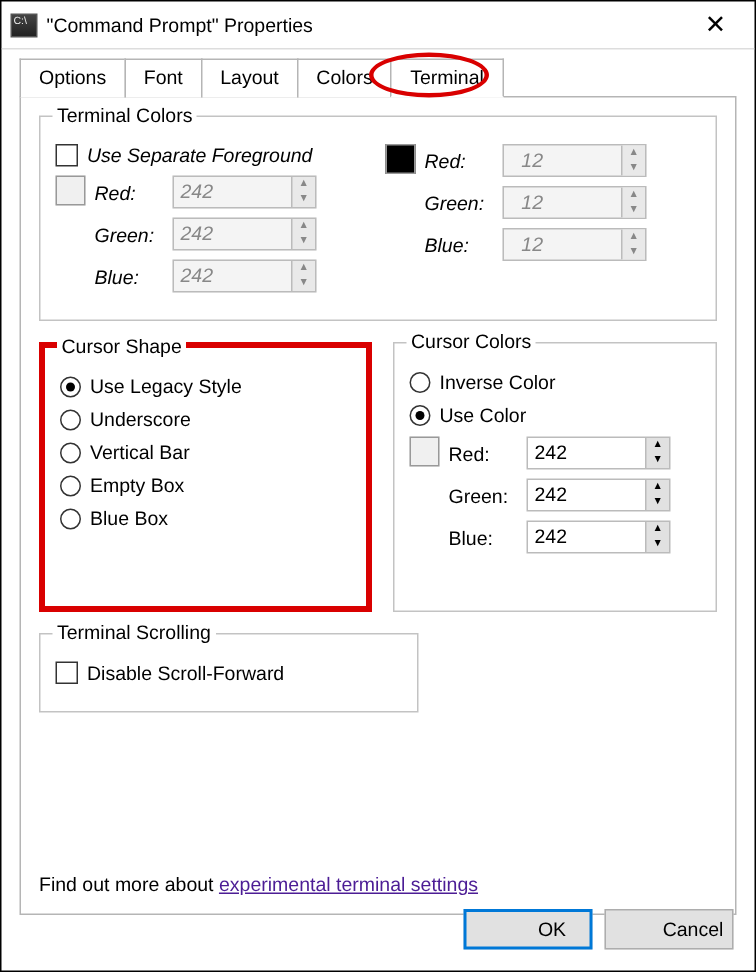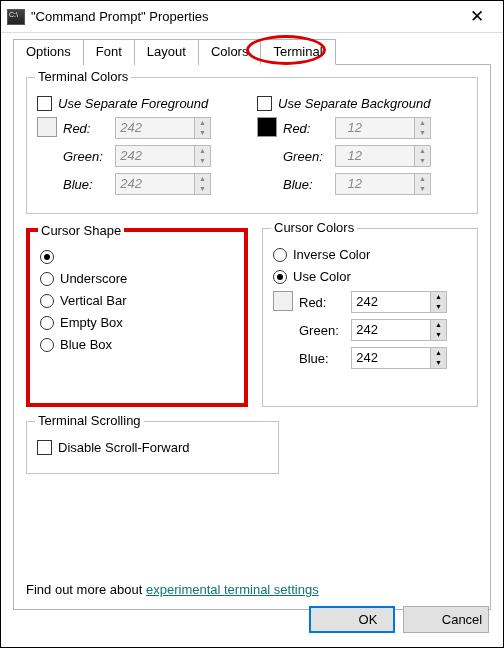--- a/index.html
+++ b/index.html
@@ -142,21 +142,21 @@
   
   .highlight-box {
     border:4px solid #d90000 !important;
   }
   .scroll-group { width:56%; }
   .footer-link {
     position:absolute;
     bottom:12px; left:12px;
     font-size:13px;
   }
-  .footer-link a { color:#0f766e; text-decoration:underline; cursor:pointer; }
+  .footer-link a { color:#4c1d95; text-decoration:underline; cursor:pointer; }
   
   .buttons {
     position:absolute;
     right:14px; bottom:14px;
     display:flex; gap:8px;
   }
   .btn {
     width:86px; height:27px;
     background:#e1e1e1;
     border:1px solid #adadad;
@@ -231,24 +231,20 @@
                     <span>▲</span>
                     <span>▼</span>
                   </div>
               </div>
             </div>
           </div>
         </div>
       </div>
 
       <div class="col tc-col">
-        <div class="check">
-          <div class="box"></div>
-          <span>Use Separate Background</span>
-        </div>
         <div class="tc-first">
           <div class="swatch black"></div>
           <div class="rgb-stack">
             <div class="rgbfield">
               <span class="rgb-label">Red:</span>
               <div class="spin disabled">
                 <div class="val">12</div>
                 <div class="arrows">
                     <span>▲</span>
                     <span>▼</span>
@@ -279,20 +275,21 @@
         </div>
       </div>
     </div>
   </div>
 
   <div class="twocol">
     <div class="group highlight-box" style="padding-bottom:44px;">
       <div class="legend">Cursor Shape</div>
       <div class="radio selected">
         <div class="dot"></div>
+        <span>Use Legacy Style</span>
       </div>
       <div class="radio">
         <div class="dot"></div>
         <span>Underscore</span>
       </div>
       <div class="radio">
         <div class="dot"></div>
         <span>Vertical Bar</span>
       </div>
       <div class="radio">

